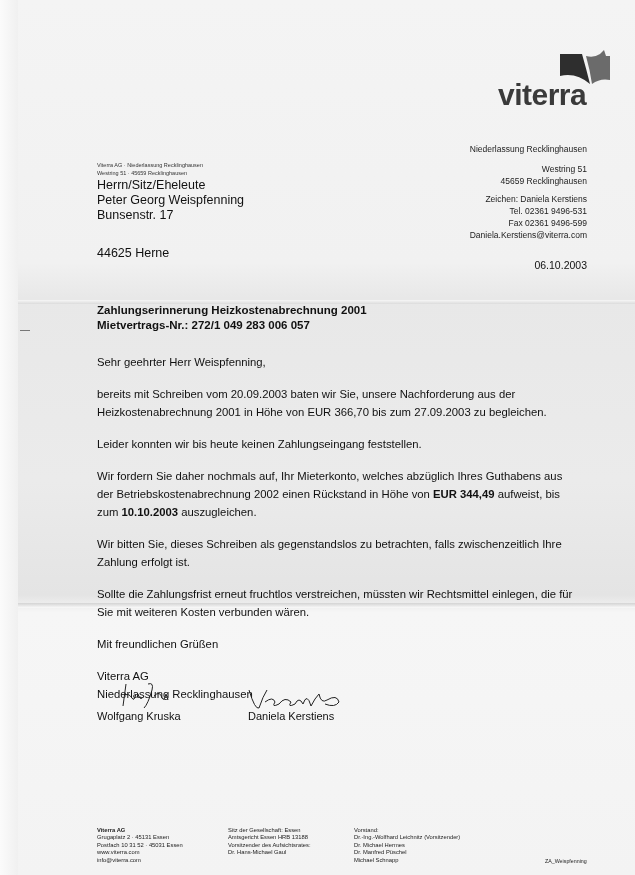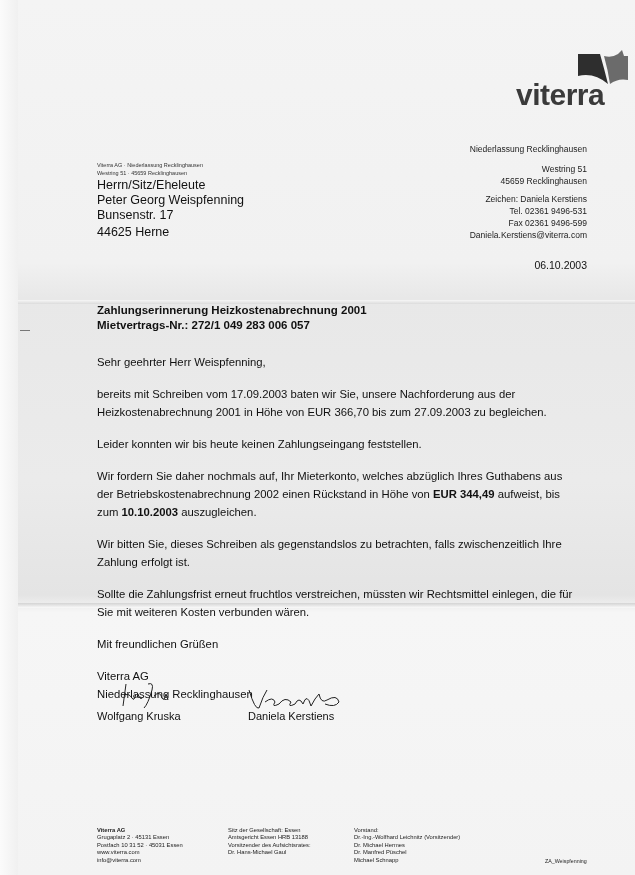--- a/index.html
+++ b/index.html
@@ -17,29 +17,29 @@
       position: absolute; left: 0; top: 0; width: 18px; height: 875px;
       background: linear-gradient(90deg, #fbfbfb, #f0f0f0);
     }
     .fold1 { position: absolute; left: 18px; top: 300px; width: 617px; height: 4px;
       background: linear-gradient(180deg, #fafafa, #d8d8d8); opacity: .8; }
     .fold2 { position: absolute; left: 18px; top: 603px; width: 617px; height: 5px;
       background: linear-gradient(180deg, #d0d0d0, #fbfbfb); opacity: .9; }
     .punch { position: absolute; left: 20px; top: 330px; width: 10px; height: 1px; background: #777; }
 
     .abs { position: absolute; }
-    .logo { left: 516px; top: 48px; width: 120px; height: 64px; text-align: right; }
+    .logo { left: 498px; top: 48px; width: 120px; height: 64px; text-align: right; }
     .logo-word { position: absolute; left: 0; top: 30px; font-size: 30px; font-weight: bold; color: #3a3a3a; letter-spacing: -0.5px; }
     .logo-mark { position: absolute; left: 62px; top: 2px; }
 
     .small { font-size: 5.5px; line-height: 8px; color: #333; }
     .sender-line { left: 97px; top: 161px; }
     .addr { left: 97px; top: 178px; font-size: 12.5px; line-height: 15px; }
     .addr div { white-space: nowrap; }
-    .addr .city { margin-top: 2px; }
+    .addr .city { margin-top: 23px; }
 
     .rightblock { right: 48px; top: 143px; text-align: right; font-size: 8.5px; line-height: 12px; color: #222; }
     .rightblock .gap { height: 8px; }
     .date { right: 48px; top: 259px; font-size: 10.5px; }
 
     .subject { left: 97px; top: 303px; font-size: 11.5px; line-height: 15px; font-weight: bold; }
     .body { left: 97px; top: 345px; width: 500px; font-size: 11.3px; line-height: 18px; }
     .body p { margin: 8px 0 14px 0; white-space: nowrap; }
     .body b { font-weight: bold; }
 
@@ -93,21 +93,21 @@
   <div class="abs date">06.10.2003</div>
 
   <div class="abs subject">
     <div>Zahlungserinnerung Heizkostenabrechnung 2001</div>
     <div>Mietvertrags-Nr.: 272/1 049 283 006 057</div>
   </div>
 
   <div class="abs body">
     <p>Sehr geehrter Herr Weispfenning,</p>
     <p>
-      <span>bereits mit Schreiben vom 17.09.2003 baten wir Sie, unsere Nachforderung aus der</span><br>
+      <span>bereits mit Schreiben vom 20.09.2003 baten wir Sie, unsere Nachforderung aus der</span><br>
       <span>Heizkostenabrechnung 2001 in Höhe von EUR 366,70 bis zum 27.09.2003 zu begleichen.</span>
     </p>
     <p>Leider konnten wir bis heute keinen Zahlungseingang feststellen.</p>
     <p>
       <span>Wir fordern Sie daher nochmals auf, Ihr Mieterkonto, welches abzüglich Ihres Guthabens aus</span><br>
       <span>der Betriebskostenabrechnung 2002 einen Rückstand in Höhe von </span><b>EUR 344,49</b><span> aufweist, bis</span><br>
       <span>zum </span><b>10.10.2003</b><span> auszugleichen.</span>
     </p>
     <p>
       <span>Wir bitten Sie, dieses Schreiben als gegenstandslos zu betrachten, falls zwischenzeitlich Ihre</span><br>

